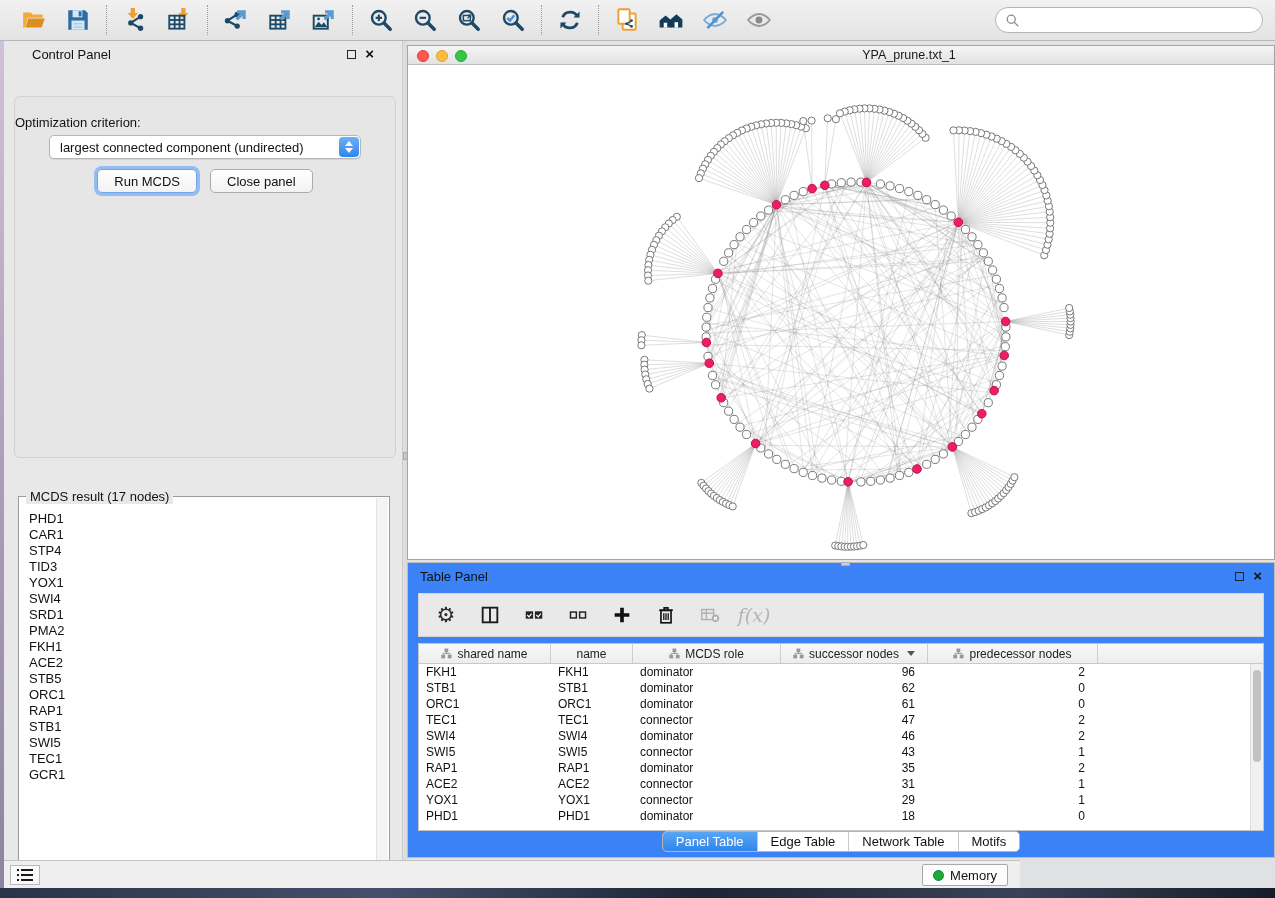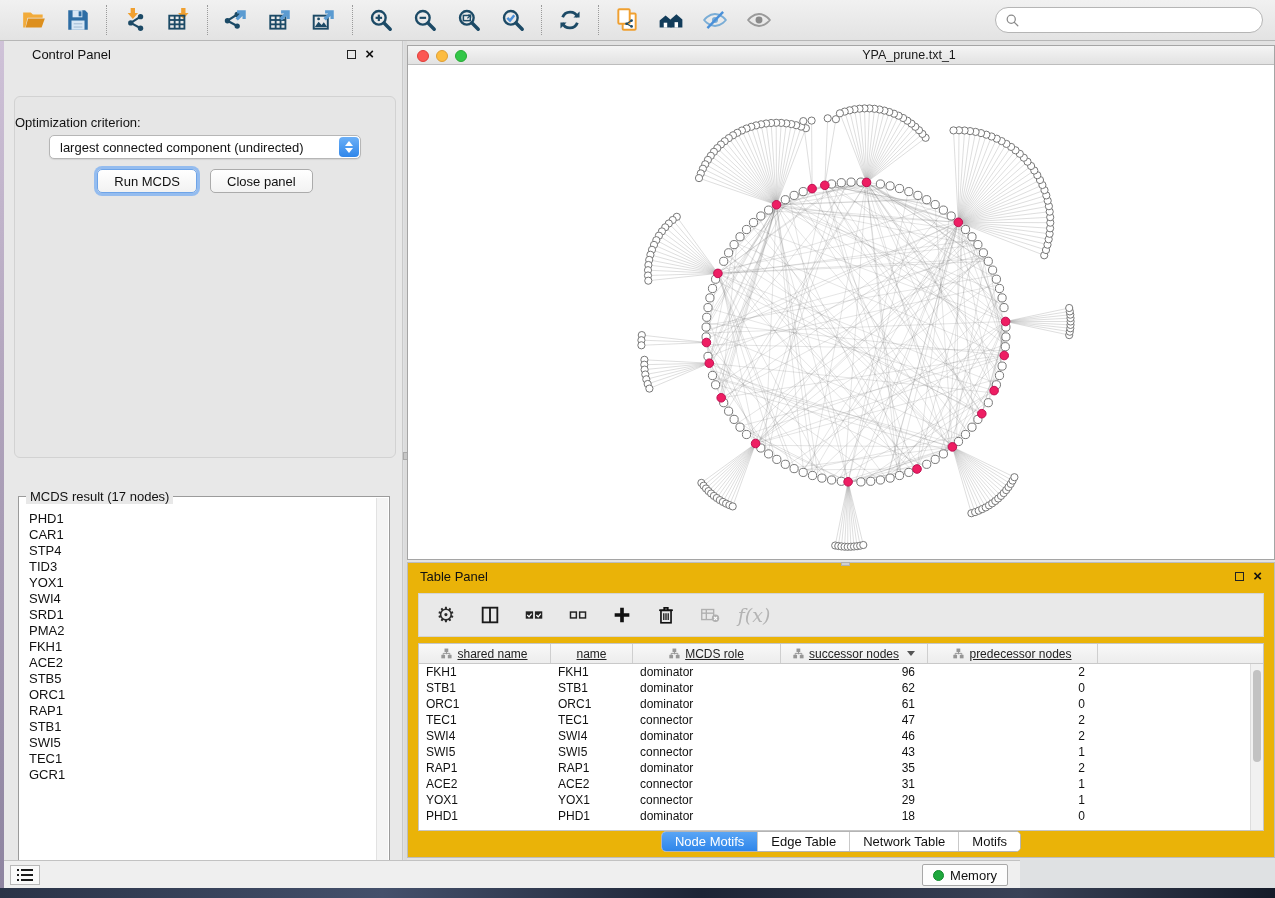--- a/index.html
+++ b/index.html
@@ -72,37 +72,37 @@
   .net-titlebar { position:relative; height:19px; background:linear-gradient(180deg,#f5f5f5,#e2e2e2);
     border-bottom:1px solid #bdbdbd; }
   .traffic { position:absolute; top:3.5px; width:12px; height:12px; border-radius:50%; }
   .t-red { left:9px; background:#fc5753; border:1px solid #df3e39; }
   .t-yellow { left:28px; background:#fdbc40; border:1px solid #de9f34; }
   .t-green { left:47px; background:#33c748; border:1px solid #27aa35; }
   .net-title { position:absolute; left:501px; top:2px; transform:translateX(-50%); font-size:12.5px; color:#1a1a1a; white-space:nowrap; }
   .net-canvas { position:absolute; left:0; top:19px; right:0; bottom:0; background:#fff; overflow:hidden; }
 
   
-  .table-panel { position:absolute; left:407px; top:562px; width:868px; height:296px; background:#eab308;
+  .table-panel { position:absolute; left:407px; top:562px; width:868px; height:296px; background:#3b82f6;
     border:1px solid #bdbdbd; }
   .h-handle { position:absolute; left:50%; top:-1px; width:9px; height:4px; background:#cfcfcf; border:1px solid #b0b0b0; }
   .tp-titlebar { position:relative; height:26px; display:flex; align-items:center; padding:0 12px; }
   .tp-toolbar { position:absolute; left:10px; top:30px; width:846px; height:44px; background:#e9e9e9;
     border:1px solid #d4d4d4; display:flex; align-items:center; padding-left:14px; gap:18px; }
   .tp-icon { width:26px; height:26px; display:inline-flex; align-items:center; justify-content:center; }
   .tp-icon svg { width:22px; height:22px; }
   .gear-glyph { font-size:21px; color:#2b2b2b; line-height:22px; }
   .fx-glyph { font-family:"DejaVu Serif",serif; font-style:italic; font-size:19px; color:#b3b3b3; }
 
   .node-table { position:absolute; left:10px; top:80px; width:846px; height:188px; background:#fff;
     border:1px solid #c6c6c6; overflow:hidden; }
   .nt-header { display:flex; height:20px; background:linear-gradient(180deg,#f8f8f8,#ededed);
     border-bottom:1px solid #c9c9c9; }
   .nt-hcell { display:flex; align-items:center; justify-content:center; gap:5px; font-size:12px; color:#222;
-    border-right:1px solid #cfcfcf; height:100%;text-decoration:underline; }
+    border-right:1px solid #cfcfcf; height:100%; }
   .nt-hcell svg { width:11px; height:11px; }
   .sort-chevron { width:0; height:0; border-left:4px solid transparent; border-right:4px solid transparent; border-top:5px solid #555; margin-left:3px; }
   .nt-row { display:flex; height:16px; }
   .nt-cell { font-size:12px; color:#111; line-height:16px; white-space:nowrap; overflow:hidden; }
   .nt-cell.left { text-align:left; padding-left:7px; }
   .nt-cell.right { text-align:right; padding-right:13px; }
   .nt-scroll { position:absolute; right:0; top:20px; bottom:0; width:13px; background:#f1f1f1; border-left:1px solid #ddd; }
   .nt-thumb { position:absolute; left:2px; top:6px; width:8px; height:92px; background:#c2c2c2; border-radius:4px; }
 
   .tp-tabs { position:absolute; left:0; bottom:5px; width:100%; display:flex; justify-content:center; }
@@ -787,21 +787,21 @@
             <div class="nt-cell right" style="width: 147px;">18</div>
             <div class="nt-cell right" style="width: 170px;">0</div>
           </div>
         </div>
       <div class="nt-scroll">
           <div class="nt-thumb"></div>
         </div>
     </div>
     <div class="tp-tabs">
       <span class="seg" id="tp-seg">
-          <span class="seg-item active">Node Motifs</span>
+          <span class="seg-item active">Panel Table</span>
           <span class="seg-item">Edge Table</span>
           <span class="seg-item">Network Table</span>
           <span class="seg-item">Motifs</span>
         </span>
     </div>
   </div>
 
   <div class="status-bar">
     <span class="burger-btn">
       <svg width="18" height="14" viewBox="0 0 18 14">

